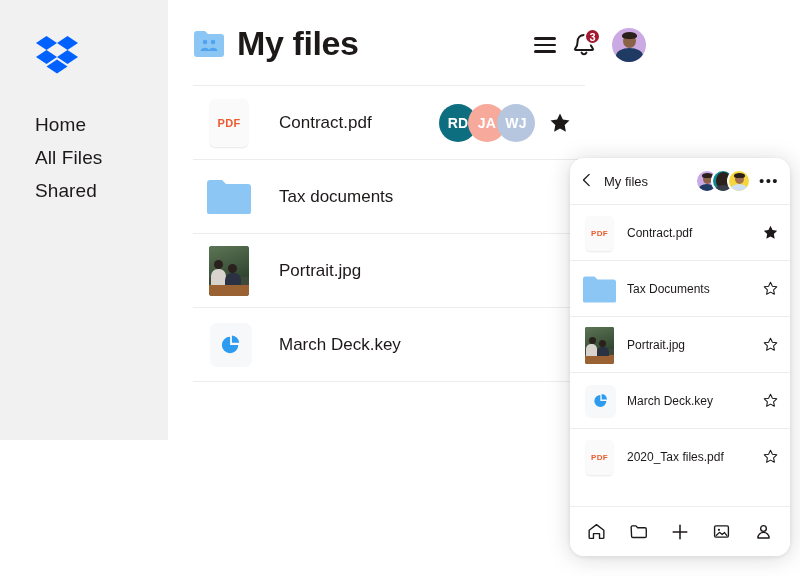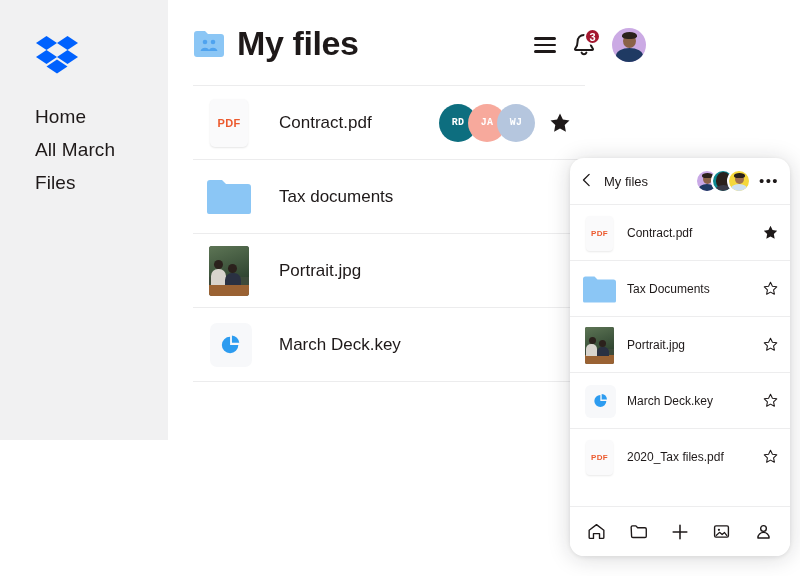--- a/index.html
+++ b/index.html
@@ -27,21 +27,21 @@
   #brand-logo {
     position: absolute;
     left: 36px;
     top: 36px;
     width: 40px;
     height: 38px;
   }
   .nav-list {
     position: absolute;
     left: 35px;
-    top: 100px;
+    top: 108px;
     width: 120px;
   }
   .nav-item {
     font-size: 19px;
     color: #1e1919;
     line-height: 33px;
     letter-spacing: .1px;
     cursor: pointer;
     white-space: nowrap;
   }
@@ -215,28 +215,27 @@
   }
   .collab-stack {
     display: flex;
     align-items: center;
     margin-right: 10px;
   }
   .collab {
     width: 38px; height: 38px;
     border-radius: 50%;
     color: #fff;
-    font-size: 10px;
+    font-size: 14px;
     font-weight: bold;
     display: flex;
     align-items: center;
     justify-content: center;
     margin-left: -9px;
     letter-spacing: .2px;
-    font-family: Liberation Mono, monospace;
   }
   .collab:first-child { margin-left: 0; }
   .star-main {
     width: 30px;
     margin-right: 10px;
     display: flex;
     justify-content: center;
     cursor: pointer;
   }
 
@@ -394,24 +393,24 @@
       <polygon points="10.5,14 0,21 10.5,28 21,21" fill="#0061fe"></polygon>
       <polygon points="31.5,14 21,21 31.5,28 42,21" fill="#0061fe"></polygon>
       <polygon points="21,23.5 10.5,30.5 21,37.5 31.5,30.5" fill="#0061fe"></polygon>
     </svg>
   </div>
   <div class="nav-list">
     <div class="nav-item">
       <span>Home</span>
     </div>
     <div class="nav-item">
-      <span>All March</span>
+      <span>All Files</span>
     </div>
     <div class="nav-item">
-      <span>Files</span>
+      <span>Shared</span>
     </div>
   </div>
 </div>
 
 <div id="main">
 
   <div id="page-header">
     <div id="header-folder-icon">
       <svg viewBox="0 0 32 28" width="32" height="28" aria-hidden="true">
         <path d="M1,4 a3,3 0 0 1 3,-3 h8 l3,3 h13 a3,3 0 0 1 3,3 v17 a3,3 0 0 1 -3,3 h-24 a3,3 0 0 1 -3,-3 z" fill="#8bc6f5"></path>

